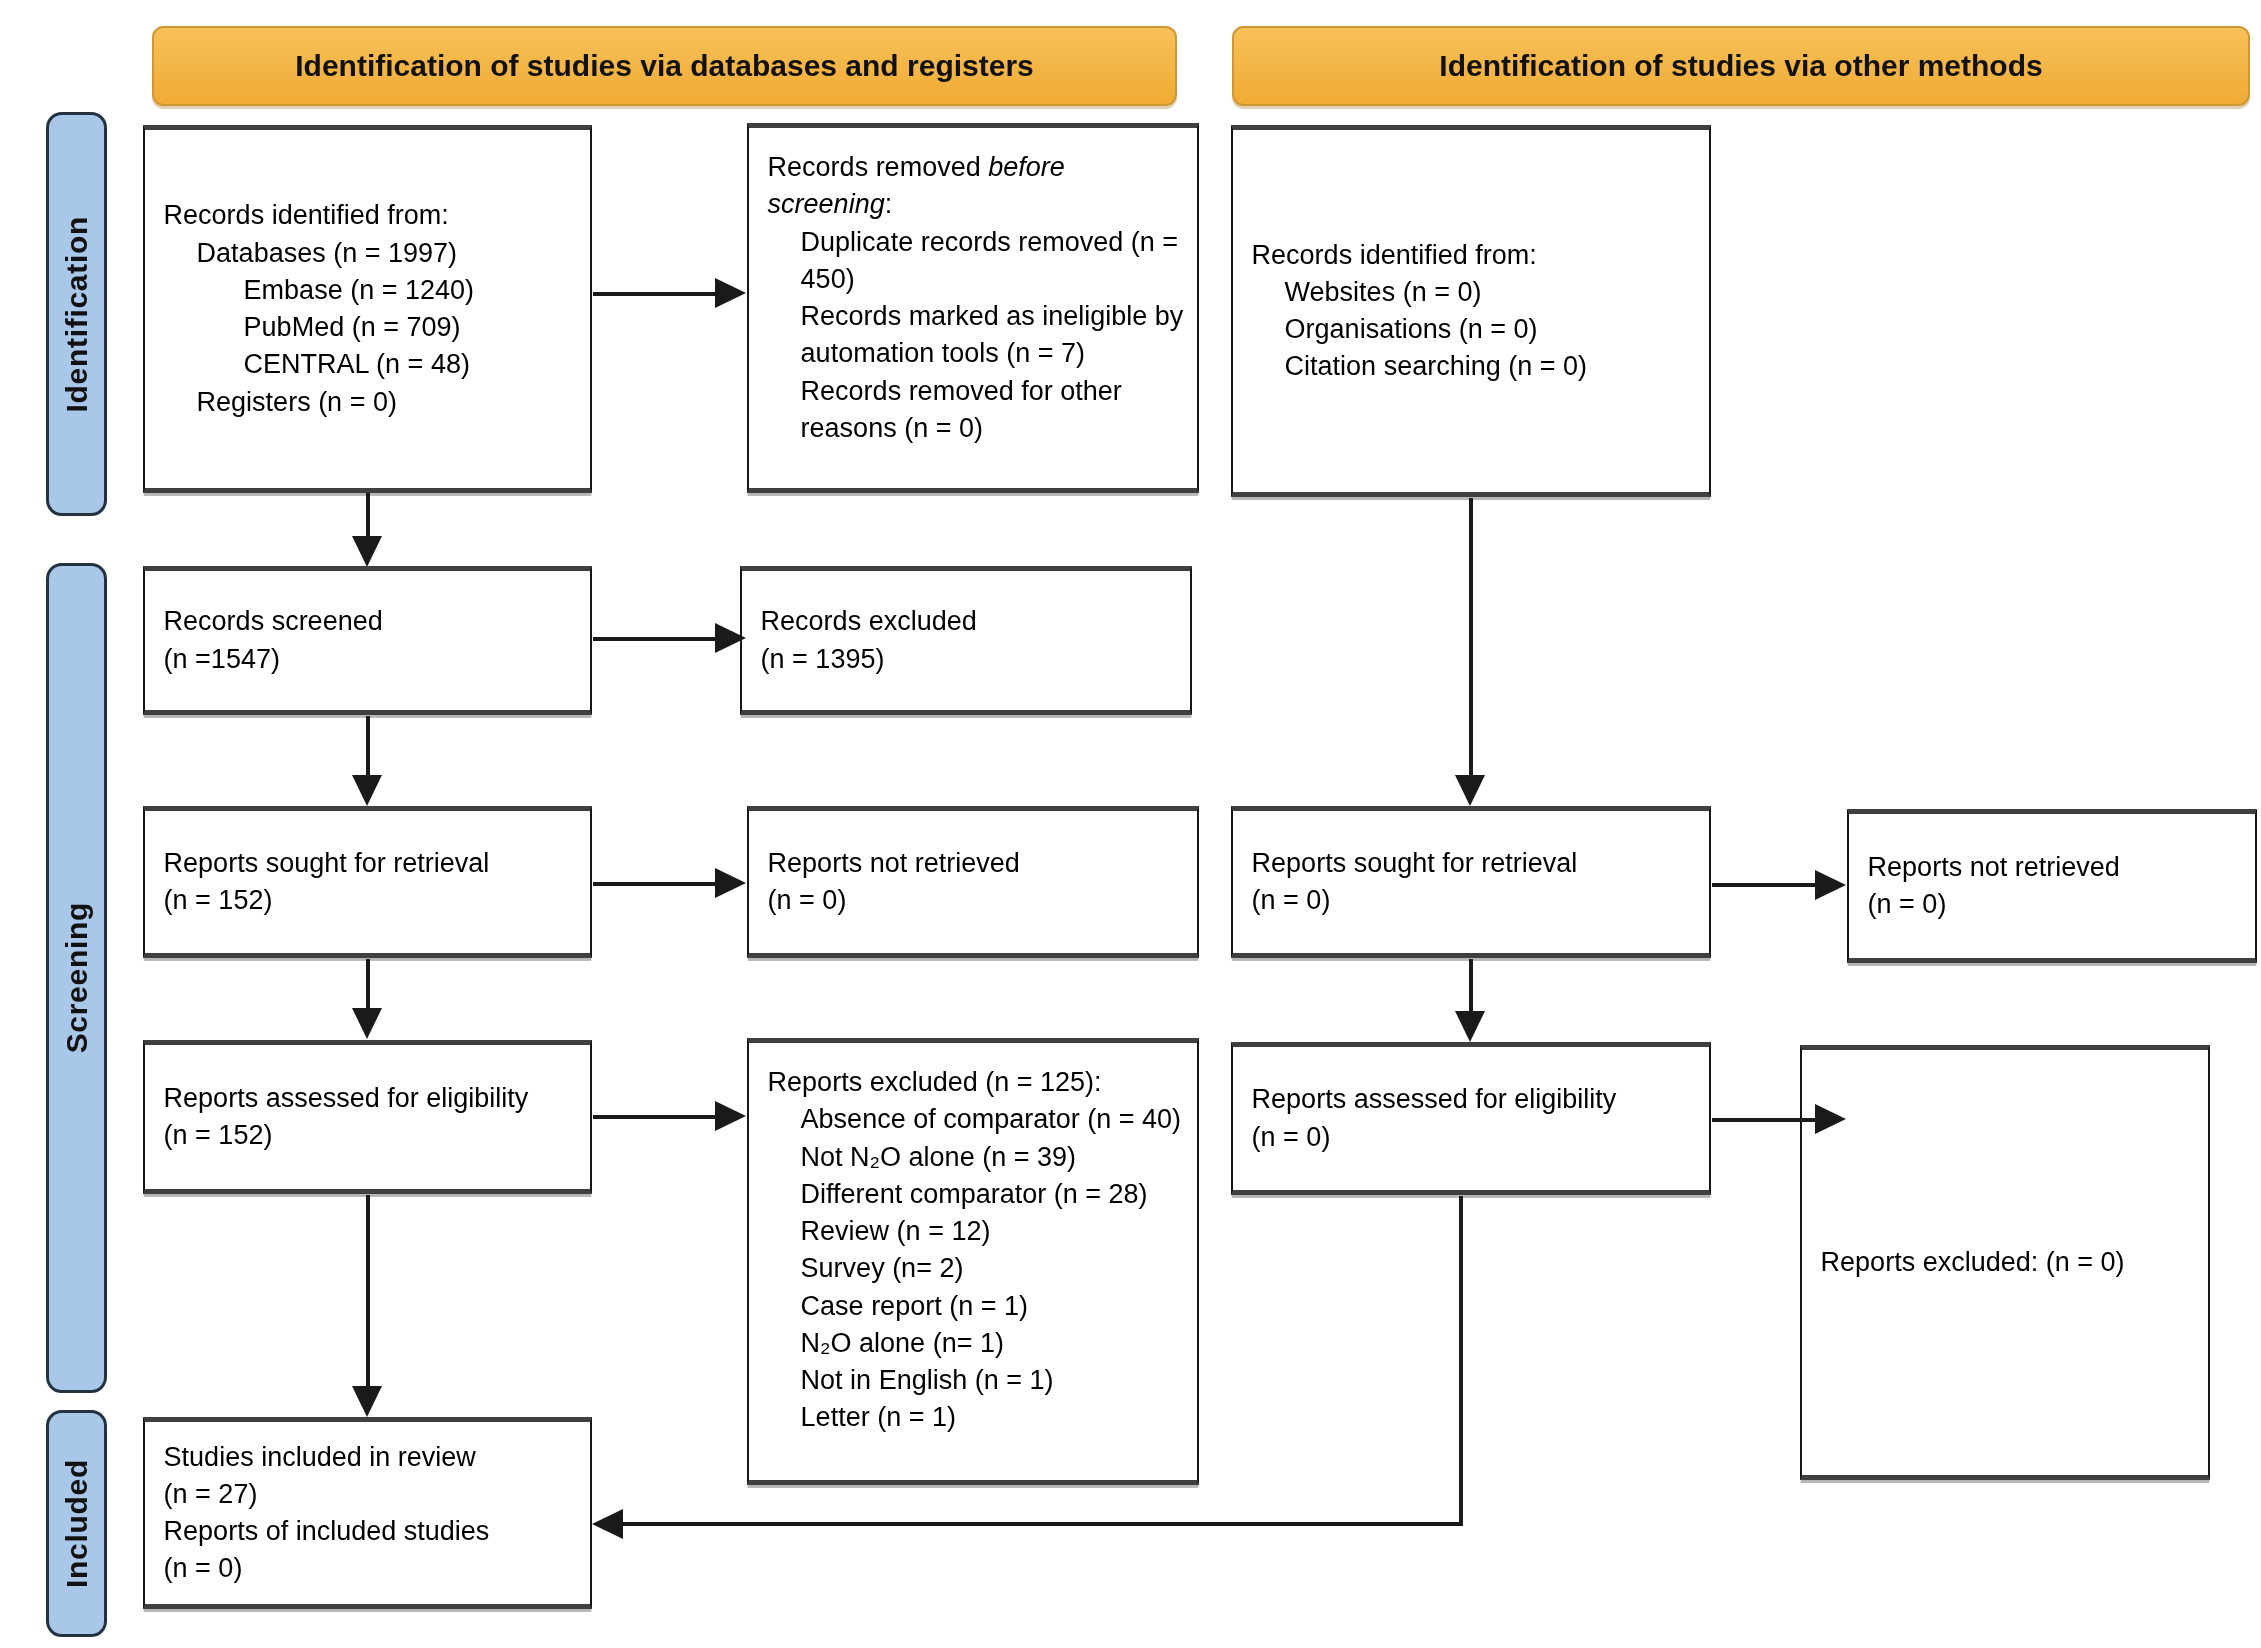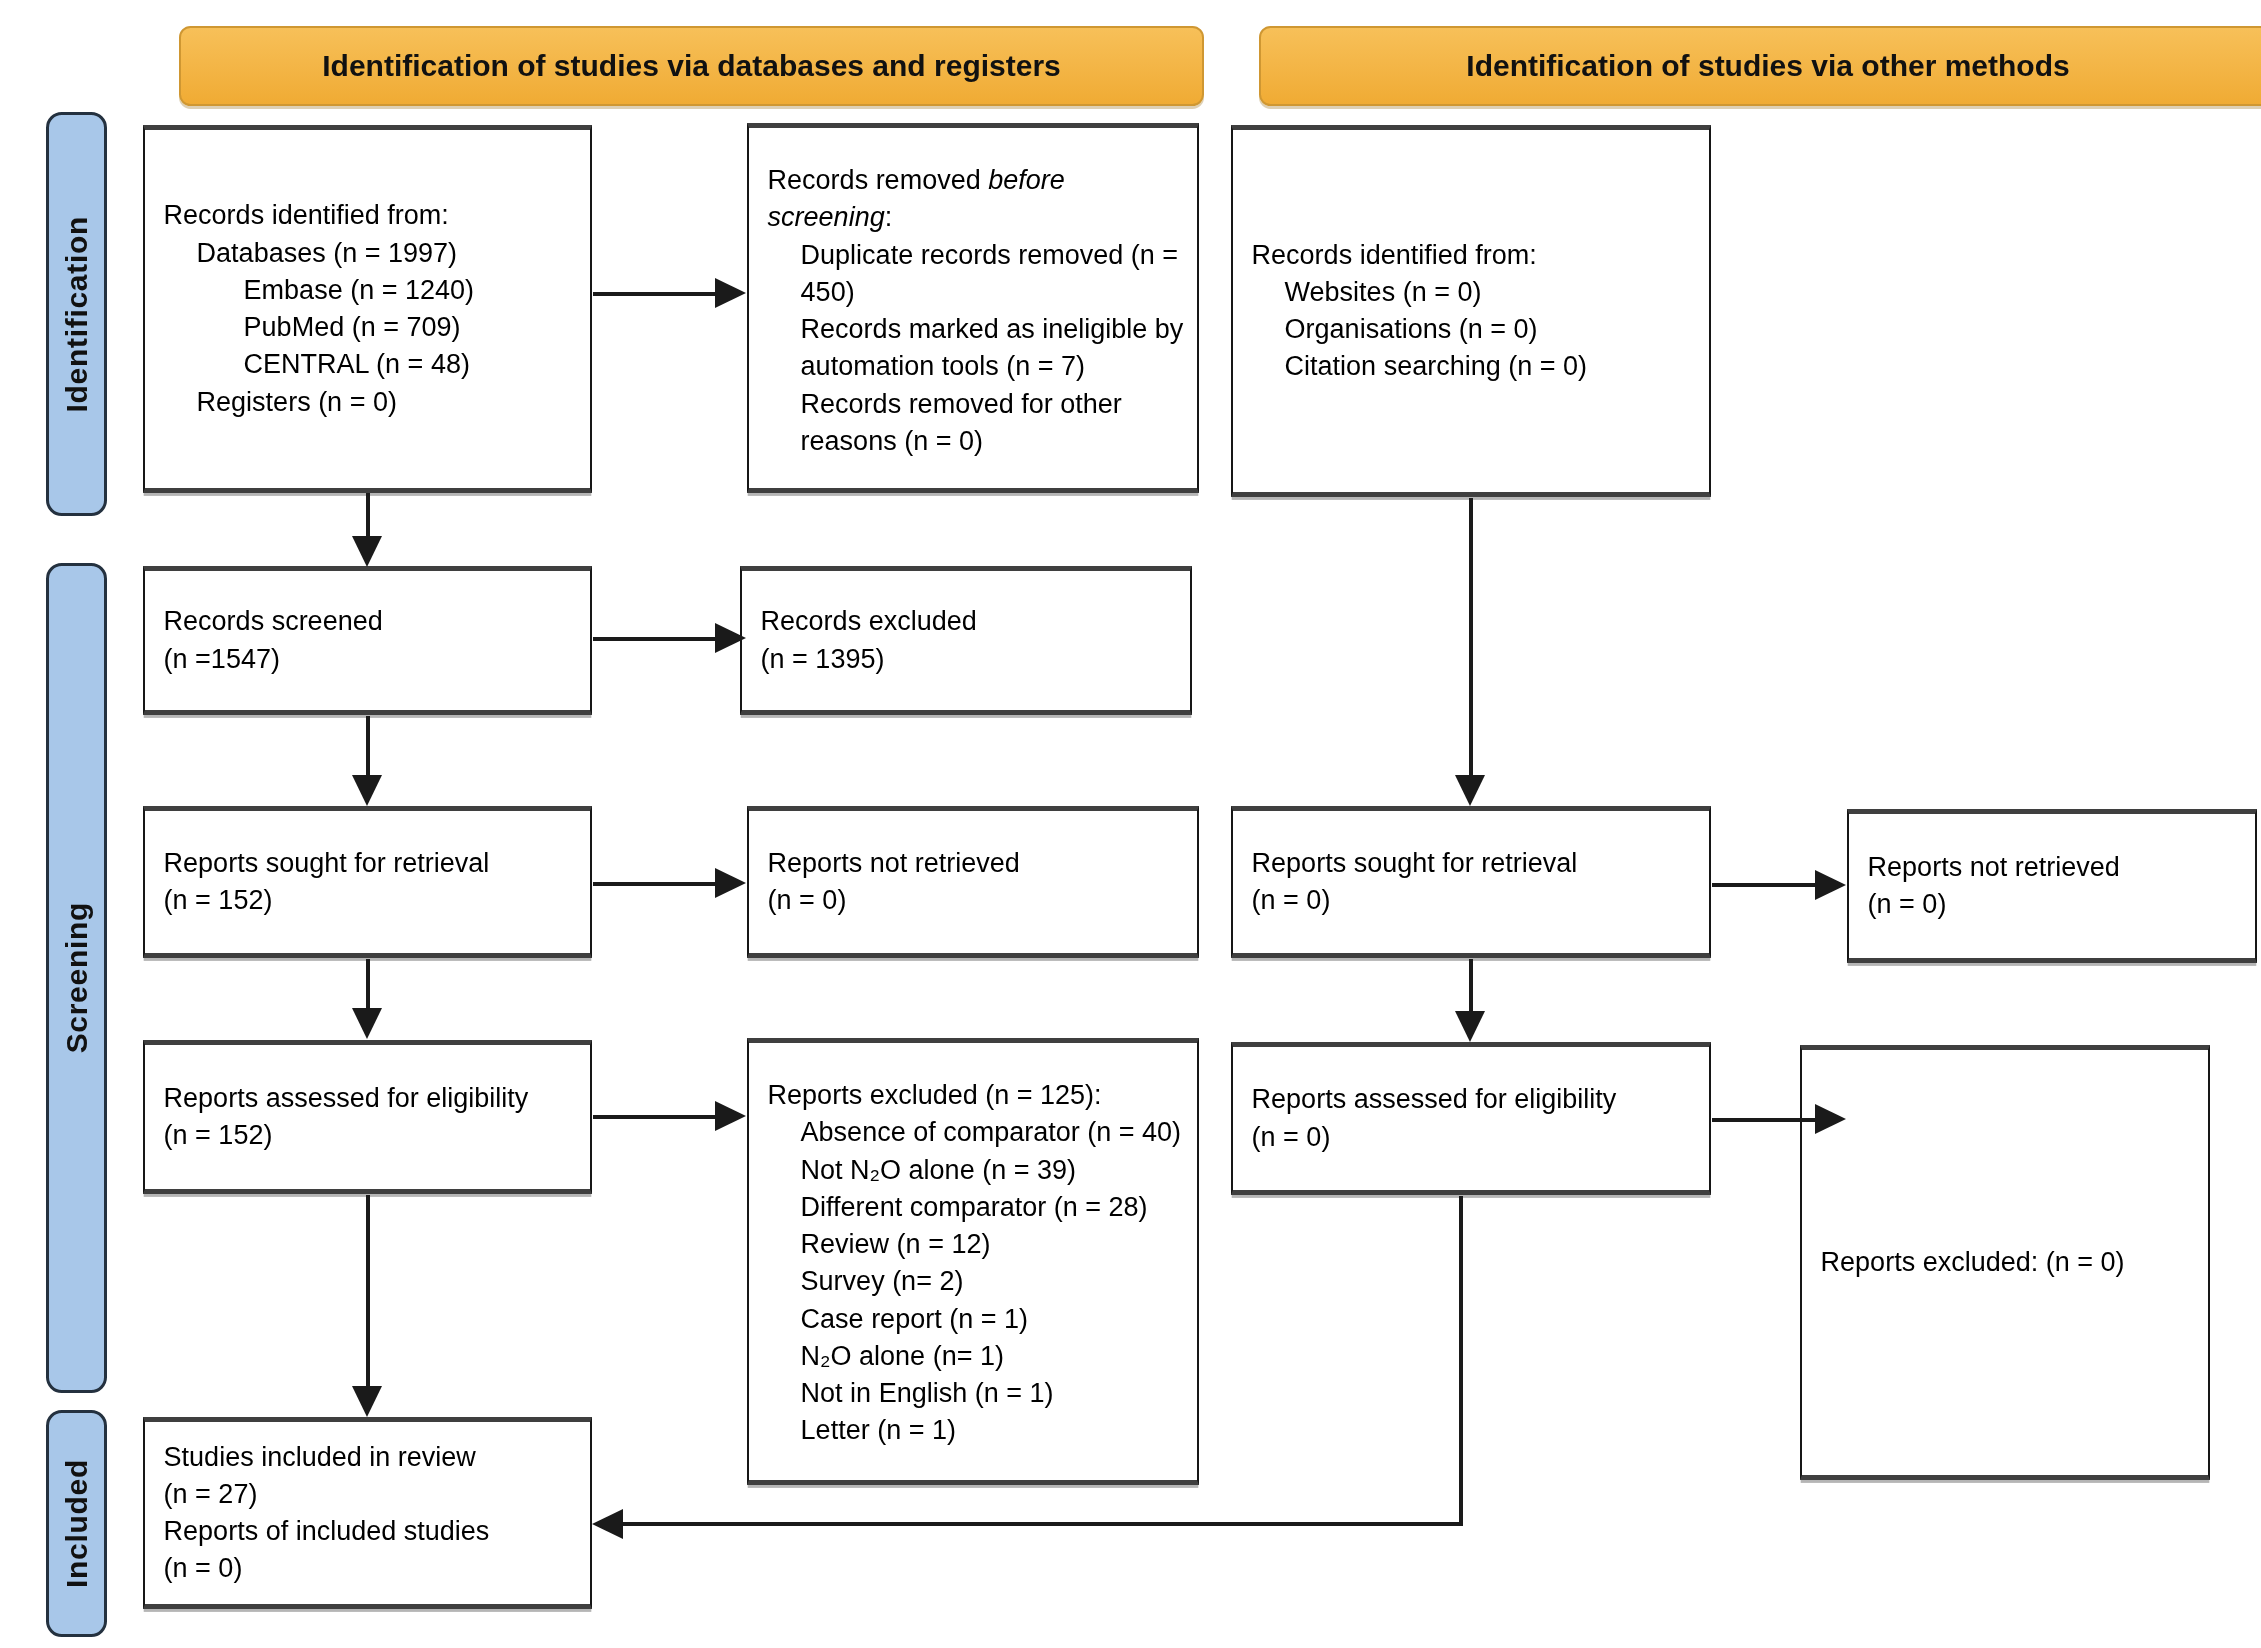--- a/index.html
+++ b/index.html
@@ -10,33 +10,32 @@
   
   .box{
     position:absolute;background:#fff;box-sizing:border-box;
     border:2.9px solid #161616;
     border-top:5px solid #3f3f3f;border-bottom:5px solid #3f3f3f;
     box-shadow:0 3.6px 0 -0.7px rgba(90,90,90,.45);
     display:flex;flex-direction:column;justify-content:center;
     padding:14.3px 10px 14.3px 18.6px;
     font-size:27px;line-height:1.38;
   }
-  .box.top-align{justify-content:flex-start;padding-top:34px;}
+  .box.top-align{justify-content:flex-start;padding-top:21px;}
   .line{display:block;}
   .i1{padding-left:33px;}
   .i2{padding-left:80px;}
   
   .banner{
     position:absolute;box-sizing:border-box;
     display:flex;align-items:center;justify-content:center;text-align:center;
     background:linear-gradient(180deg,#f7c059 0%,#f0ab34 100%);
     border:2.9px solid #cf9732;border-radius:11.4px;
     font-weight:bold;font-size:30px;color:#111;
     box-shadow:0 2.9px 0 rgba(160,120,40,.35);
-    margin-left:27px;
   }
   
   .stage{
     position:absolute;box-sizing:border-box;
     background:#a8c7e9;border:3.6px solid #24313f;border-radius:15.7px;
     display:flex;align-items:center;justify-content:center;
     font-weight:bold;font-size:30px;color:#111;
   }
   .stage .vtext{writing-mode:vertical-rl;transform:rotate(180deg);letter-spacing:0.7px;}
   

